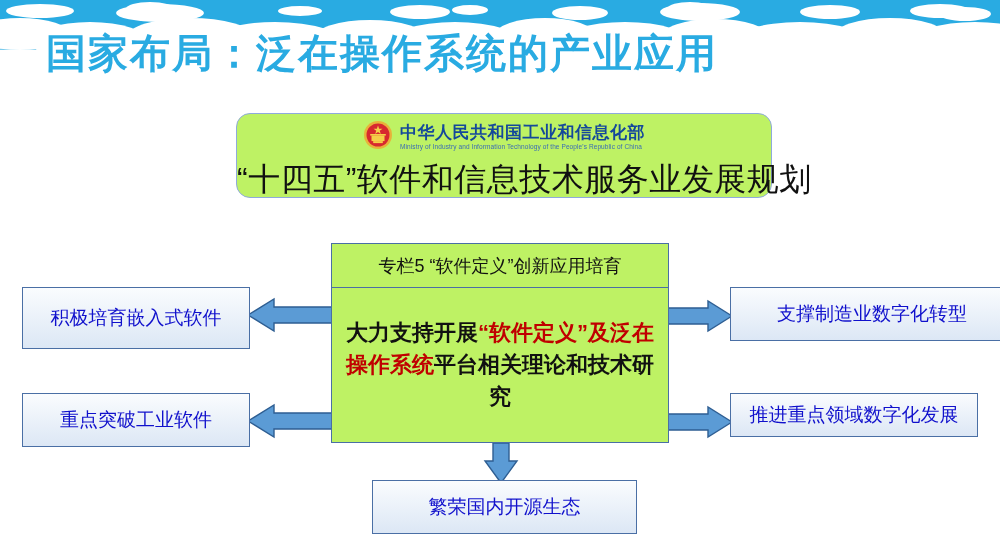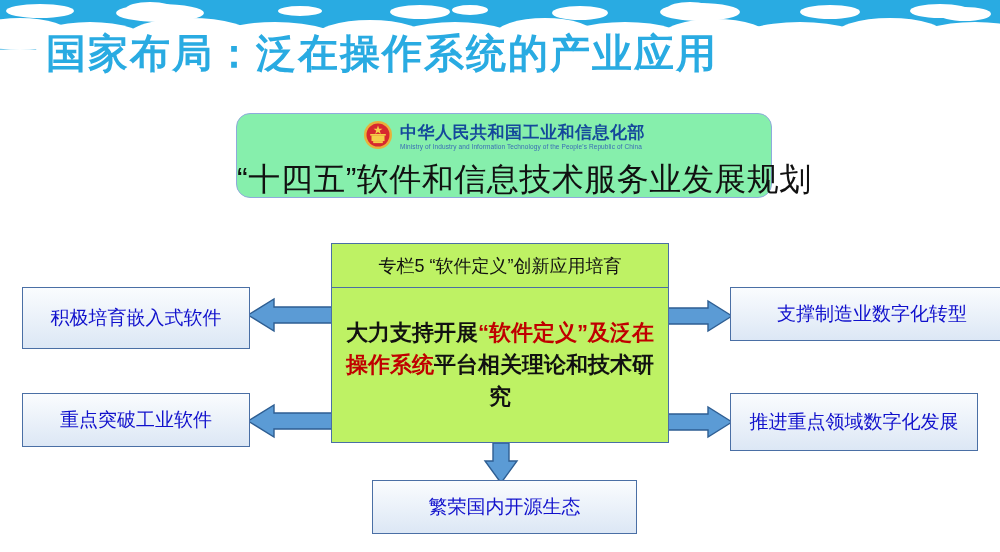--- a/index.html
+++ b/index.html
@@ -34,21 +34,21 @@
     color: #29ABE2;
     white-space: nowrap;
     line-height: 1.15;
   }
 
   
   #miit-card {
     position: absolute;
     left: 236px; top: 113px;
     width: 536px; height: 85px;
-    background: #86efac;
+    background: #bef264;
     border: 1.5px solid #8FAADC;
     border-radius: 14px;
     box-sizing: border-box;
   }
   #miit-logo-row {
     display: flex;
     align-items: center;
     justify-content: center;
     gap: 7px;
     margin-top: 6px;
@@ -126,21 +126,21 @@
     display: flex;
     align-items: center;
     justify-content: center;
     font-size: 19px;
     color: #1010CC;
     white-space: nowrap;
   }
   #box-left-top    { left: 22px;  top: 287px; width: 228px; height: 62px; }
   #box-left-bottom { left: 22px;  top: 393px; width: 228px; height: 54px; }
   #box-right-top   { left: 730px; top: 287px; width: 284px; height: 54px; }
-  #box-right-bottom{ left: 730px; top: 393px; width: 248px; height: 58px; text-align: right; }
+  #box-right-bottom{ left: 730px; top: 393px; width: 248px; height: 44px; text-align: right; }
   #box-bottom      { left: 372px; top: 480px; width: 265px; height: 54px; }
 
   
   .arrow { position: absolute; }
   #arrow-left-top    { left: 248px; top: 296px; }
   #arrow-left-bottom { left: 248px; top: 402px; }
   #arrow-right-top   { left: 668px; top: 298px; }
   #arrow-right-bottom{ left: 668px; top: 404px; }
   #arrow-down        { left: 482px; top: 443px; }
 </style>

